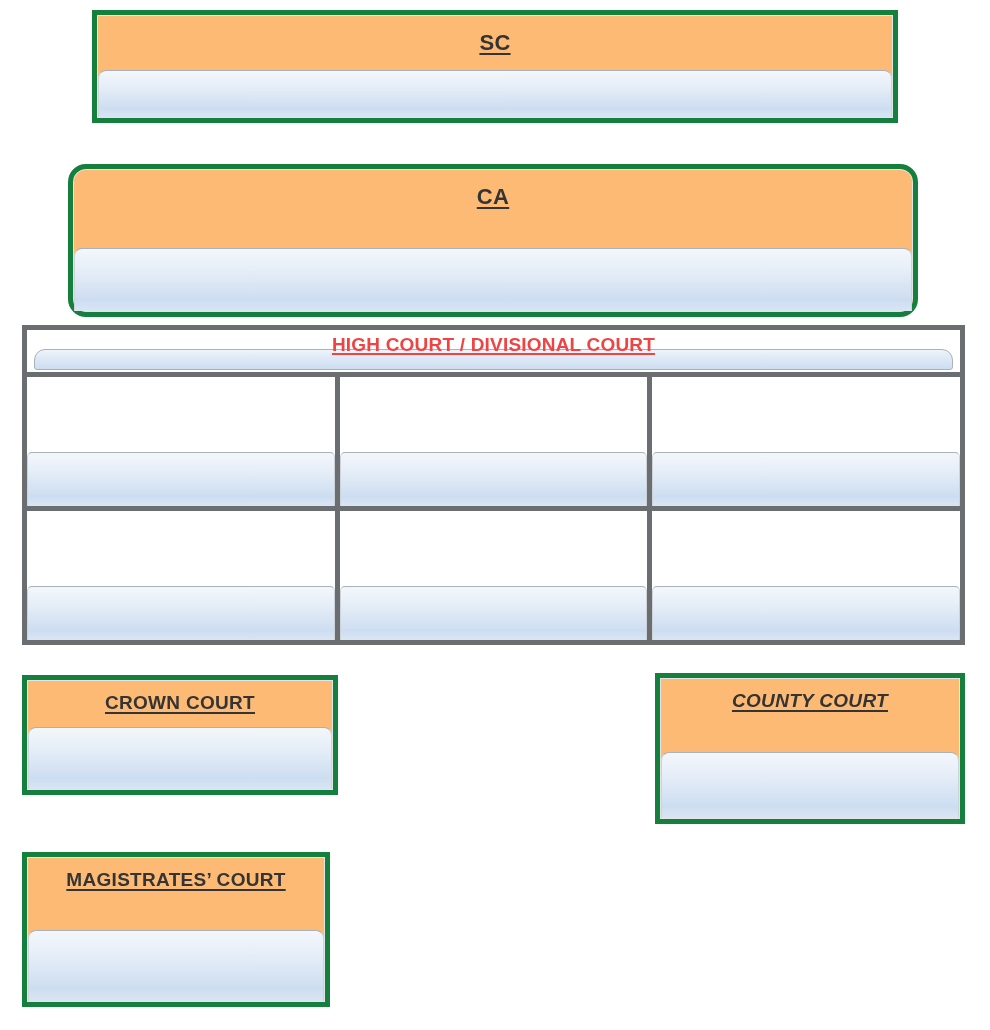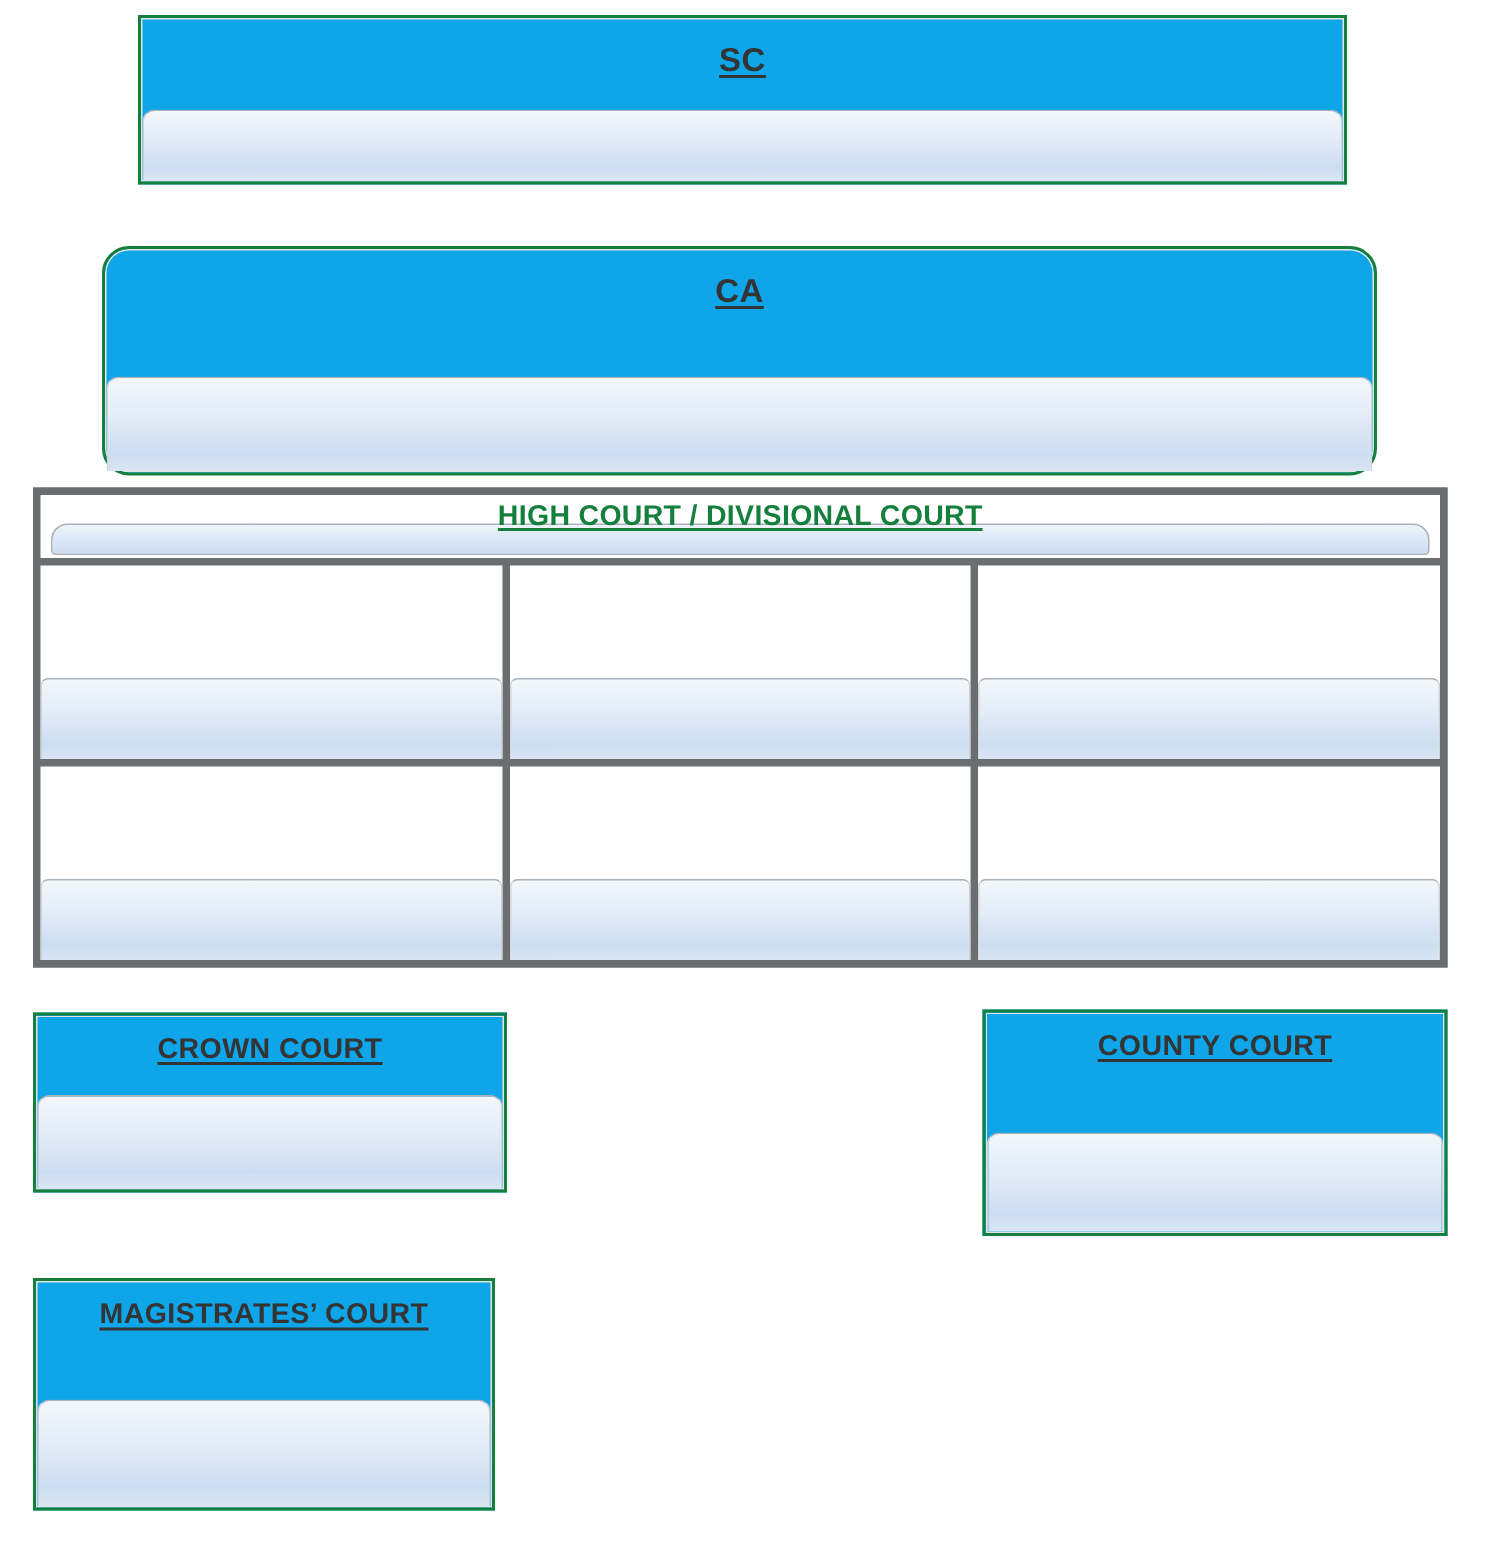--- a/index.html
+++ b/index.html
@@ -1,21 +1,21 @@
 <!DOCTYPE html>
 <html><head>
 <meta charset="utf-8">
 <style>
   html,body{margin:0;padding:0;background:#ffffff;}
   #stage{
     position:relative;width:990px;height:1030px;background:#ffffff;overflow:hidden;
     font-family:"Liberation Sans","DejaVu Sans",sans-serif;
   }
   .court-box{
-    position:absolute;background:#0ea5e9;border:2px solid #15803d;box-sizing:border-box;
+    position:absolute;background:#fdba74;border:5px solid #15803d;box-sizing:border-box;
     box-shadow:inset 0 0 0 1px #e2e4e6;
   }
   .box-label{
     display:block;text-align:center;font-weight:bold;color:#343434;
     text-decoration:underline;text-decoration-thickness:2px;text-underline-offset:3px;
     letter-spacing:.3px;
   }
   .label-lg{font-size:22px;margin-top:15px;}
   .label-md{font-size:19px;margin-top:12px;}
   .fill-strip{
@@ -24,40 +24,40 @@
     border-radius:8px 8px 0 0;
     background:linear-gradient(to bottom,#f3f7fb 0%,#e3ecf7 40%,#cdddf1 82%,#d9e5f3 100%);
   }
   
   #sc-box{left:92px;top:10px;width:806px;height:113px;}
   #sc-box .fill-strip{height:46px;}
   #ca-box{left:68px;top:164px;width:850px;height:153px;border-radius:18px;}
   #ca-box .fill-strip{height:62px;}
   #crown-box{left:22px;top:675px;width:316px;height:120px;}
   #crown-box .fill-strip{height:61px;}
-  #county-box{left:655px;top:673px;width:310px;height:151px;}
+  #county-box{left:655px;top:673px;width:310px;height:151px;font-style:italic;}
   #county-box .fill-strip{height:65px;}
   #magistrates-box{left:22px;top:852px;width:308px;height:155px;}
   #magistrates-box .fill-strip{height:70px;}
   
   #high-court-table{
     position:absolute;left:22px;top:325px;width:943px;height:320px;box-sizing:border-box;
     display:grid;grid-template-columns:repeat(3,1fr);grid-template-rows:42px 1fr 1fr;
     gap:5px;background:#6b6e71;border:5px solid #6b6e71;
   }
   .hc-header{grid-column:1 / -1;background:#ffffff;position:relative;}
   .hc-header-bar{
     position:absolute;left:7px;right:7px;bottom:2px;height:21px;
     border:1px solid #a9b1b9;border-radius:11px 11px 3px 3px;box-sizing:border-box;
     background:linear-gradient(to bottom,#eef4fa 0%,#ddе9f6 45%,#cdddf1 100%);
     background:linear-gradient(to bottom,#eef4fa 0%,#dde9f6 45%,#cdddf1 100%);
   }
   .hc-header-label{
     position:absolute;left:0;right:0;top:4px;text-align:center;
-    font-weight:bold;font-size:19px;color:#15803d;
+    font-weight:bold;font-size:19px;color:#ef4444;
     text-decoration:underline;text-decoration-thickness:2px;text-underline-offset:2px;
     letter-spacing:.2px;z-index:2;
   }
   .hc-cell{background:#ffffff;position:relative;}
   .hc-cell .fill-strip{left:0;right:0;bottom:0;height:53px;border-radius:5px 5px 0 0;}
 </style>
 </head>
 <body>
 
 <div id="stage">

